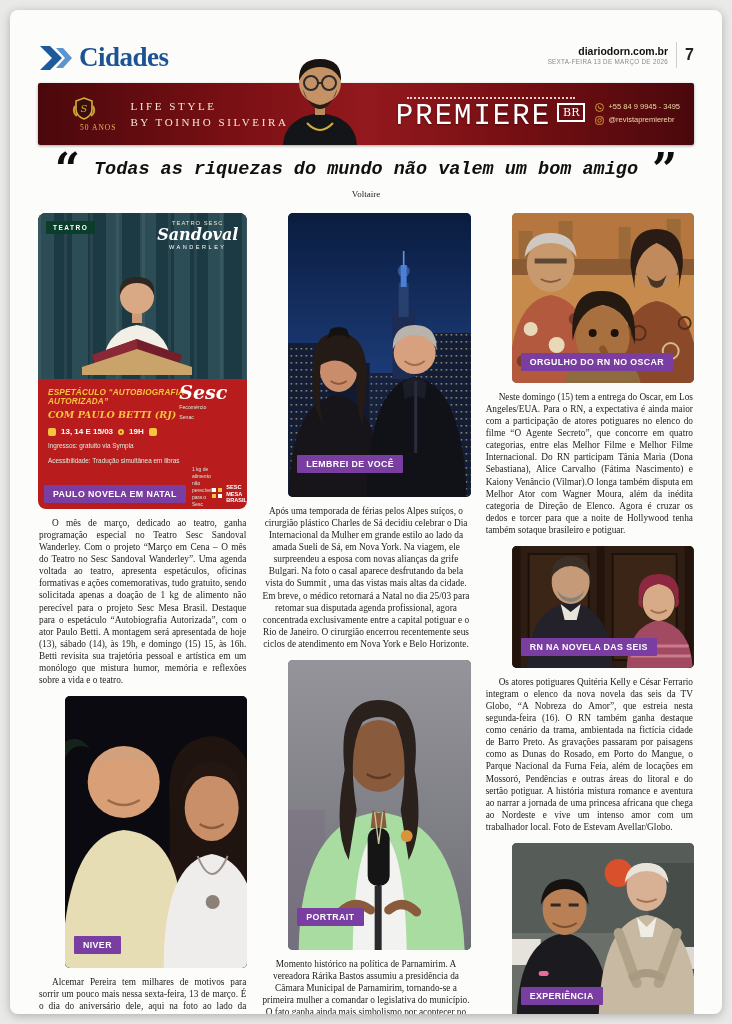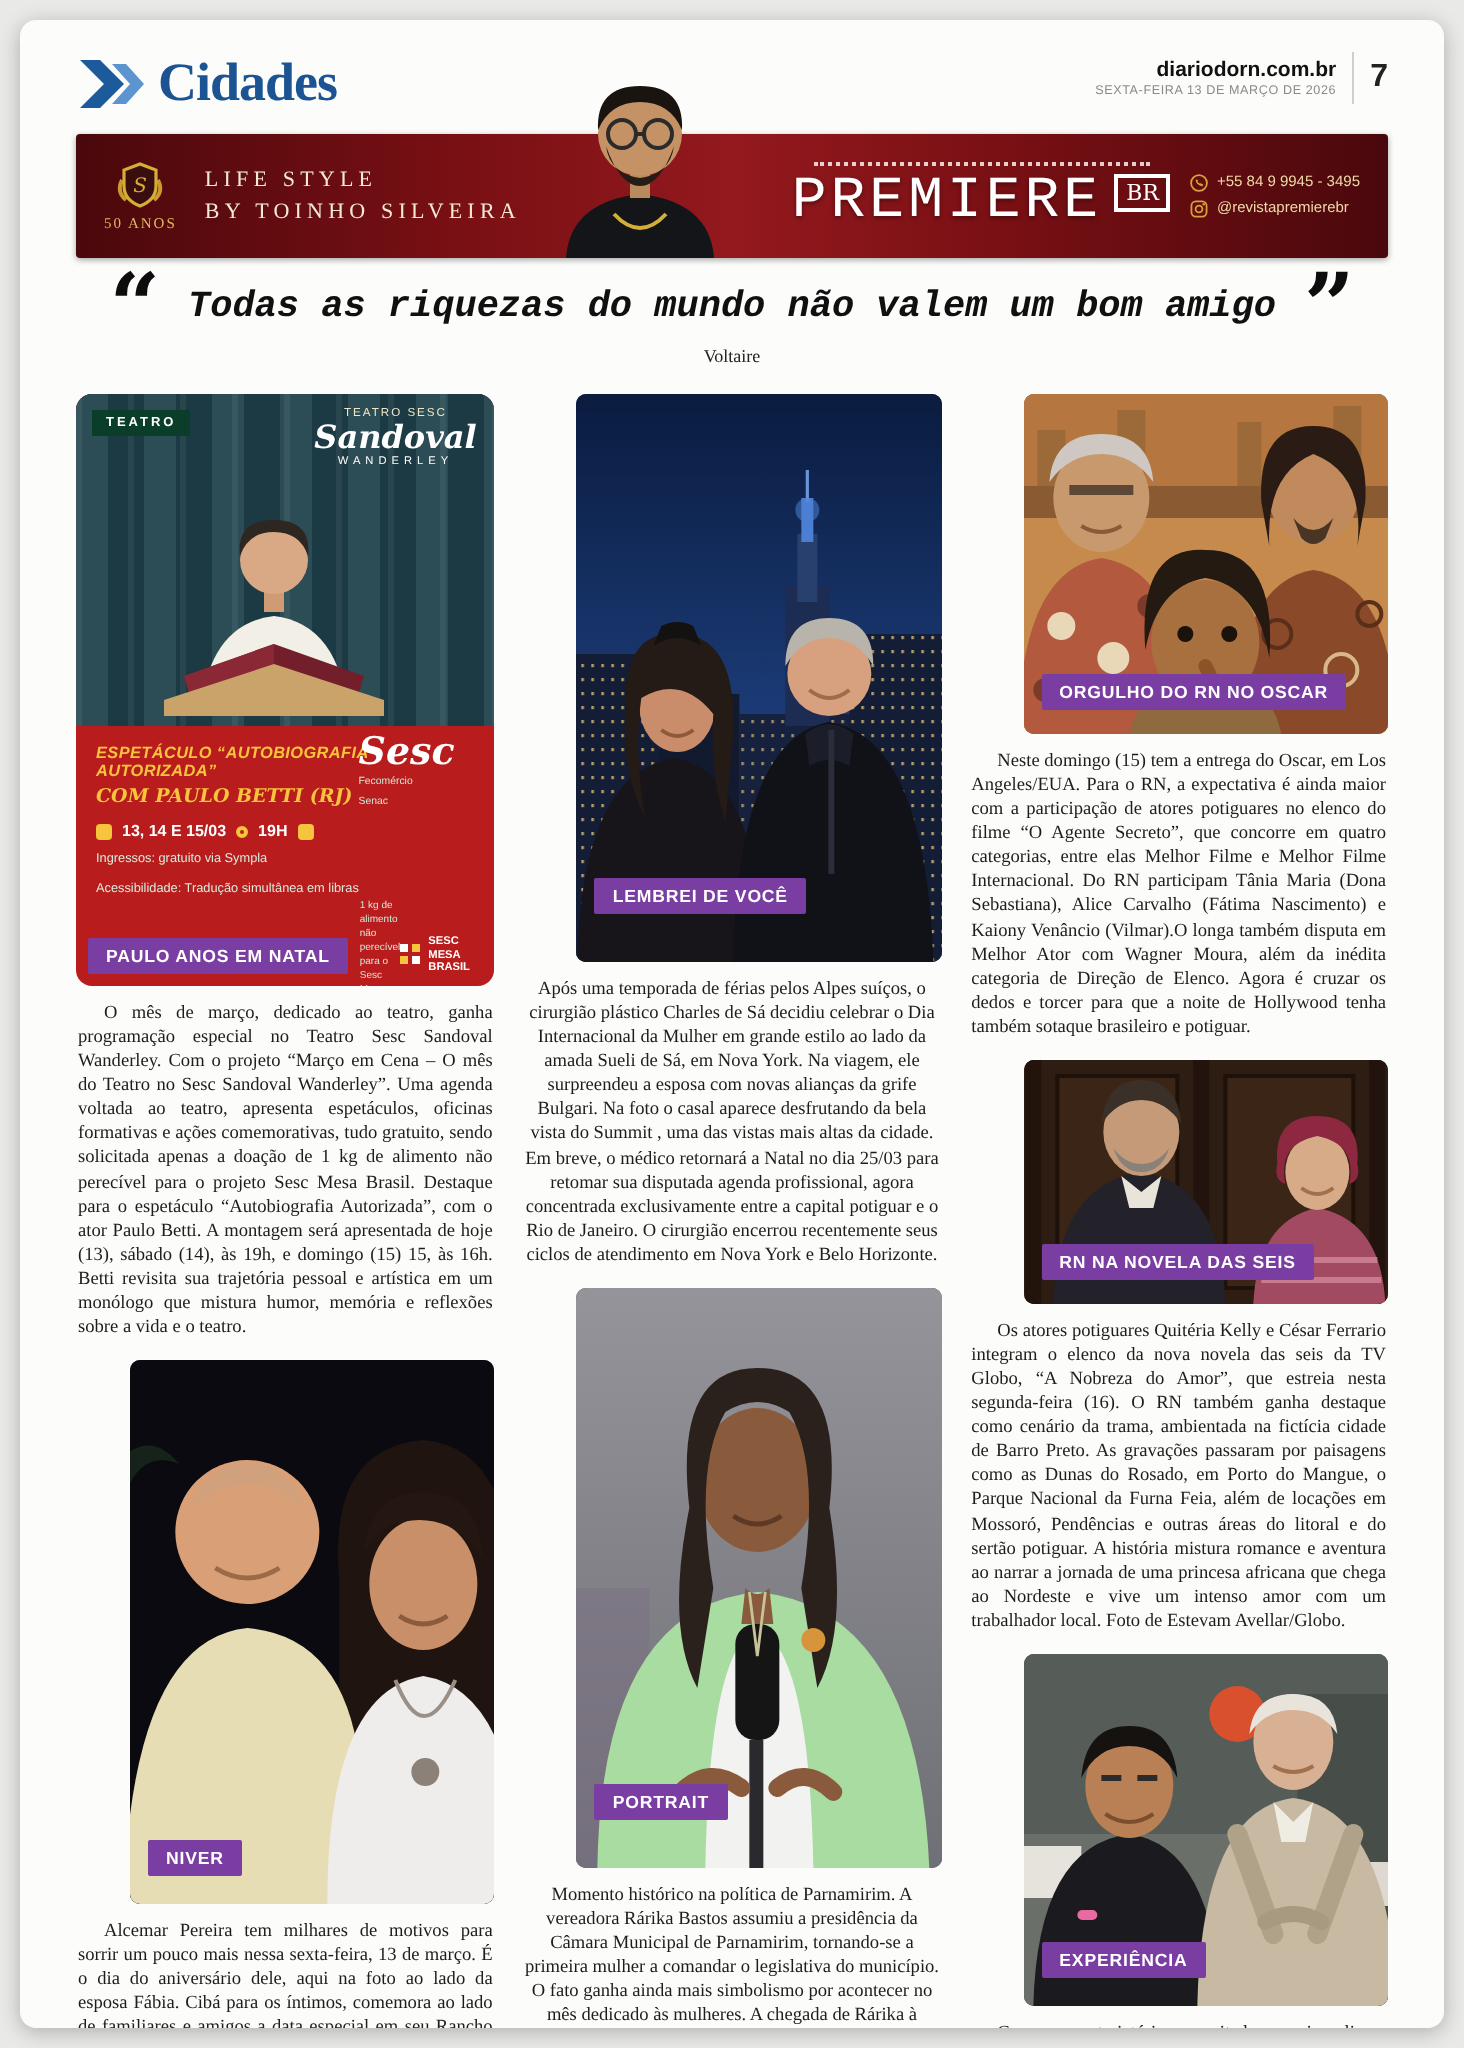--- a/index.html
+++ b/index.html
@@ -1,39 +1,39 @@
 <!DOCTYPE html>
 <html lang="pt-BR"><head>
 <meta charset="utf-8">
 <style>
   * { margin:0; padding:0; box-sizing:border-box; }
   body { background:#e9e9e7; font-family:"Liberation Serif", serif; }
   .page {
     position:relative; width:712px; height:1004px; margin:10px auto;
     background:#fcfcfb; border-radius:8px; box-shadow:0 2px 10px rgba(0,0,0,.25);
-    overflow:hidden; padding-top:12px;
+    overflow:hidden; padding-top:28px;
   }
   
   .hdr { display:flex; align-items:flex-start; padding:4px 28px 2px 28px; }
   .hdr-left { display:flex; align-items:center; gap:7px; }
   .section-title { font-family:"Liberation Serif", serif; font-weight:bold; font-size:27px; color:#1c5493; letter-spacing:-.5px; }
   .hdr-right { margin-left:auto; display:flex; align-items:center; gap:8px; }
   .hdr-meta { text-align:right; }
   .site { font-family:"Liberation Sans", sans-serif; font-weight:bold; font-size:10.5px; color:#111; }
   .date { font-family:"Liberation Sans", sans-serif; font-size:6.3px; color:#8a8a8a; letter-spacing:.3px; margin-top:1px; }
   .pagenum-sep { width:1px; height:26px; background:#cfcfcd; }
   .pagenum { font-family:"Liberation Sans", sans-serif; font-weight:bold; font-size:16px; color:#222; }
   
   .banner {
     position:relative; margin:8px 28px 0 28px; height:62px; border-radius:2px;
     background:linear-gradient(90deg,#4a080c 0%,#7a1014 30%,#93191e 50%,#7a1014 70%,#4a080c 100%);
     display:flex; align-items:center; padding:0 14px; box-shadow:0 1px 3px rgba(0,0,0,.35);
   }
   .crest { display:flex; flex-direction:column; align-items:center; margin-right:14px; }
-  .anos { font-family:"Liberation Serif", serif; font-size:7.5px; color:#e3b85c; letter-spacing:1px; margin-top:1px; }
+  .anos { font-family:"Liberation Serif", serif; font-size:7.5px; color:#e3b85c; letter-spacing:1px; margin-top:1px;margin-left:28px; }
   .tagline { font-family:"Liberation Serif", serif; color:#f3e9d7; font-size:11px; letter-spacing:2.6px; line-height:1.5; }
   .banner-photo { position:absolute; left:43%; top:-32px; transform:translateX(-50%); }
   .premiere-wrap { margin-left:auto; margin-right:10px; display:flex; flex-direction:column; align-items:center; }
   .dots { width:168px; border-top:2px dotted rgba(255,255,255,.8); margin-bottom:3px; }
   .premiere-row { display:flex; align-items:flex-start; }
   .premiere { font-family:Liberation Mono, monospace; color:#ffffff; font-size:29px; letter-spacing:2px; line-height:1; text-shadow:0 1px 2px rgba(0,0,0,.4); }
   .br-box { font-family:"DejaVu Serif", serif; color:#fff; border:2px solid #fff; font-size:11px; padding:1px 4px; margin-left:6px; margin-top:1px; }
   .contact { font-family:"Liberation Sans", sans-serif; color:#f0d9a8; font-size:7.5px; line-height:1.7; }
   .contact-row { display:flex; align-items:center; gap:4px; white-space:nowrap; }
   
@@ -208,21 +208,21 @@
           </div>
           <div class="poster-note">Ingressos: gratuito via Sympla</div>
           <div class="poster-note">Acessibilidade: Tradução simultânea em libras</div>
           <div class="sesc-logo">
             <div class="sesc-word">Sesc</div>
             <div class="sesc-sub">Fecomércio</div>
             <div class="sesc-sub">Senac</div>
           </div>
         </div>
         <div class="poster-bottom">
-          <span class="badge">PAULO ANOS EM NATAL</span>
+          <span class="badge">PAULO NOVELA EM NATAL</span>
           <span class="mesa-note">1 kg de alimento não perecível para o Sesc Mesa Brasil</span>
           <span class="mesa-logo">
             <span class="mesa-grid"></span>
             <span style="width:30px; display:inline-block;">SESC MESA BRASIL</span>
           </span>
         </div>
       </div>
       <p class="para">O mês de março, dedicado ao teatro, ganha programação especial no Teatro Sesc Sandoval Wanderley. Com o projeto “Março em Cena – O mês do Teatro no Sesc Sandoval Wanderley”. Uma agenda voltada ao teatro, apresenta espetáculos, oficinas formativas e ações comemorativas, tudo gratuito, sendo solicitada apenas a doação de 1 kg de alimento não perecível para o projeto Sesc Mesa Brasil. Destaque para o espetáculo “Autobiografia Autorizada”, com o ator Paulo Betti. A montagem será apresentada de hoje (13), sábado (14), às 19h, e domingo (15) 15, às 16h. Betti revisita sua trajetória pessoal e artística em um monólogo que mistura humor, memória e reflexões sobre a vida e o teatro.</p>
 
       <div class="photo" style="height:272px;">

